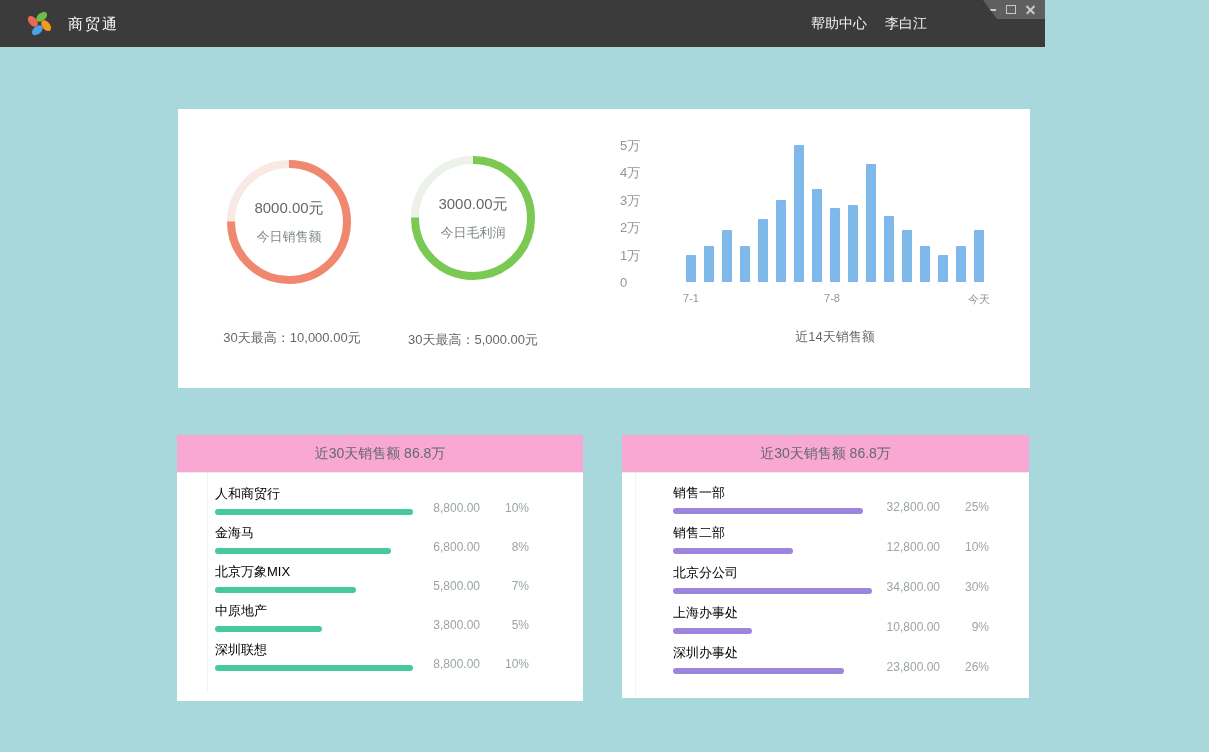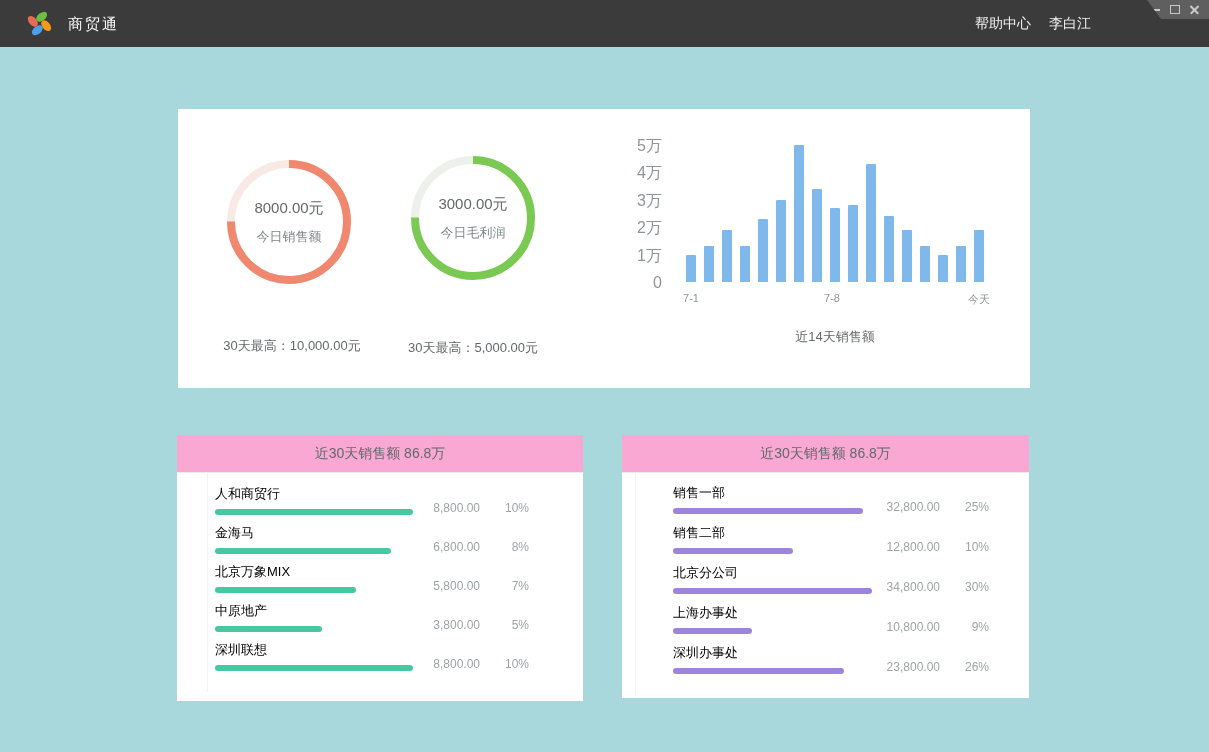--- a/index.html
+++ b/index.html
@@ -3,21 +3,21 @@
 <meta charset="utf-8">
 <style>
   * { box-sizing: border-box; }
   html,body { margin:0; padding:0; }
   body {
     width:1209px; height:752px; position:relative; overflow:hidden;
     background:#A9D8DC;
     font-family:"Liberation Sans", sans-serif;
   }
   
-  .titlebar { position:absolute; top:0; left:0; width:1209px; height:47px; background:#3B3B3B; }
+  .titlebar { position:absolute; top:0; left:0; width:1045px; height:47px; background:#3B3B3B; }
   .logo { position:absolute; left:26px; top:10px; width:27px; height:27px; }
   .app-name { position:absolute; left:68px; top:0; line-height:47px; color:#FAFAFA; font-size:15px; letter-spacing:2px; }
   .tb-link { position:absolute; top:0; line-height:47px; color:#F2F2F2; font-size:14px; cursor:pointer; }
   .tb-help { right:178px; }
   .tb-user { right:118px; }
   .win-controls { position:absolute; top:0; right:0; width:62px; height:19px; background:#5F5F5F;
     clip-path:polygon(0 0,100% 0,100% 100%,14px 100%);
     display:flex; align-items:center; justify-content:flex-end; gap:10px; padding-right:9px; }
   .wc { cursor:pointer; display:block; }
   .wc-min { width:9px; height:2px; background:#C9C9C9; }
@@ -30,29 +30,29 @@
   .card { position:absolute; background:#FFFFFF; }
 
   
   #top-card { left:178px; top:109px; width:852px; height:279px; }
   .donut-wrap { position:absolute; width:138px; height:138px; }
   #gauge-sales  { left:42px;  top:44px; }
   #gauge-profit { left:226px; top:40px; }
   .donut-center { position:absolute; inset:0; display:flex; flex-direction:column; align-items:center; justify-content:center; gap:10px; }
   .donut-value { font-size:15px; color:#63696B; }
   .donut-label { font-size:13px; color:#7F8789; }
-  .gauge-caption { position:absolute; width:200px; text-align:center; font-size:13px; color:#63696B;margin-top:8px; }
+  .gauge-caption { position:absolute; width:200px; text-align:center; font-size:13px; color:#63696B; }
   #caption-sales  { left:14px;  top:220px; }
   #caption-profit { left:195px; top:222px; }
 
   .daily-chart { position:absolute; left:508px; top:23px; width:298px; height:220px; }
   .plot { position:absolute; left:0; top:0; width:298px; height:150px; }
   .bars { position:absolute; left:0; bottom:0; height:150px; display:flex; align-items:flex-end; gap:8px; }
   .bar { width:10px; border-radius:1px 1px 0 0; }
-  .ytick { position:absolute; left:-66px; width:42px; text-align:right; font-size:16px; color:#8E9598; line-height:13px; }
+  .ytick { position:absolute; left:-66px; width:42px; text-align:left; font-size:13px; color:#8E9598; line-height:13px; }
   .xlabel { position:absolute; top:160px; transform:translateX(-50%); font-size:11px; color:#8E9598; white-space:nowrap; }
   .chart-title { position:absolute; top:196px; left:50%; transform:translateX(-50%); font-size:13px; color:#63696B; white-space:nowrap; }
 
   
   #rank-left  { left:177px; top:435px; width:406px; height:266px; }
   #rank-right { left:622px; top:435px; width:407px; height:263px; }
   .rank-header { height:38px; background:#f9a8d4; border-bottom:1px solid #ECECEC;
     display:flex; align-items:center; justify-content:center; font-size:14px; color:#63696B; }
   .rank-body { position:relative; }
   #rank-left  .rank-body { padding:14px 54px 0 38px; }

